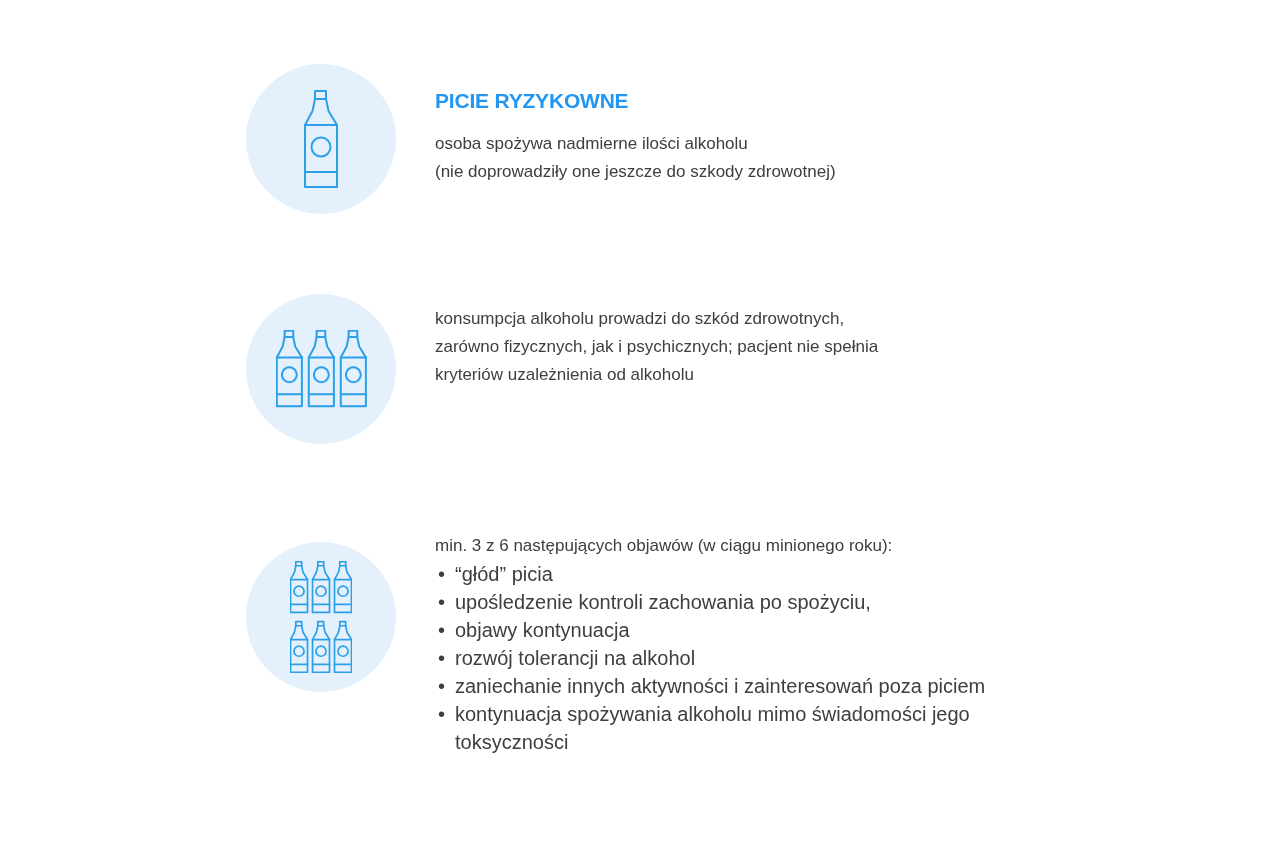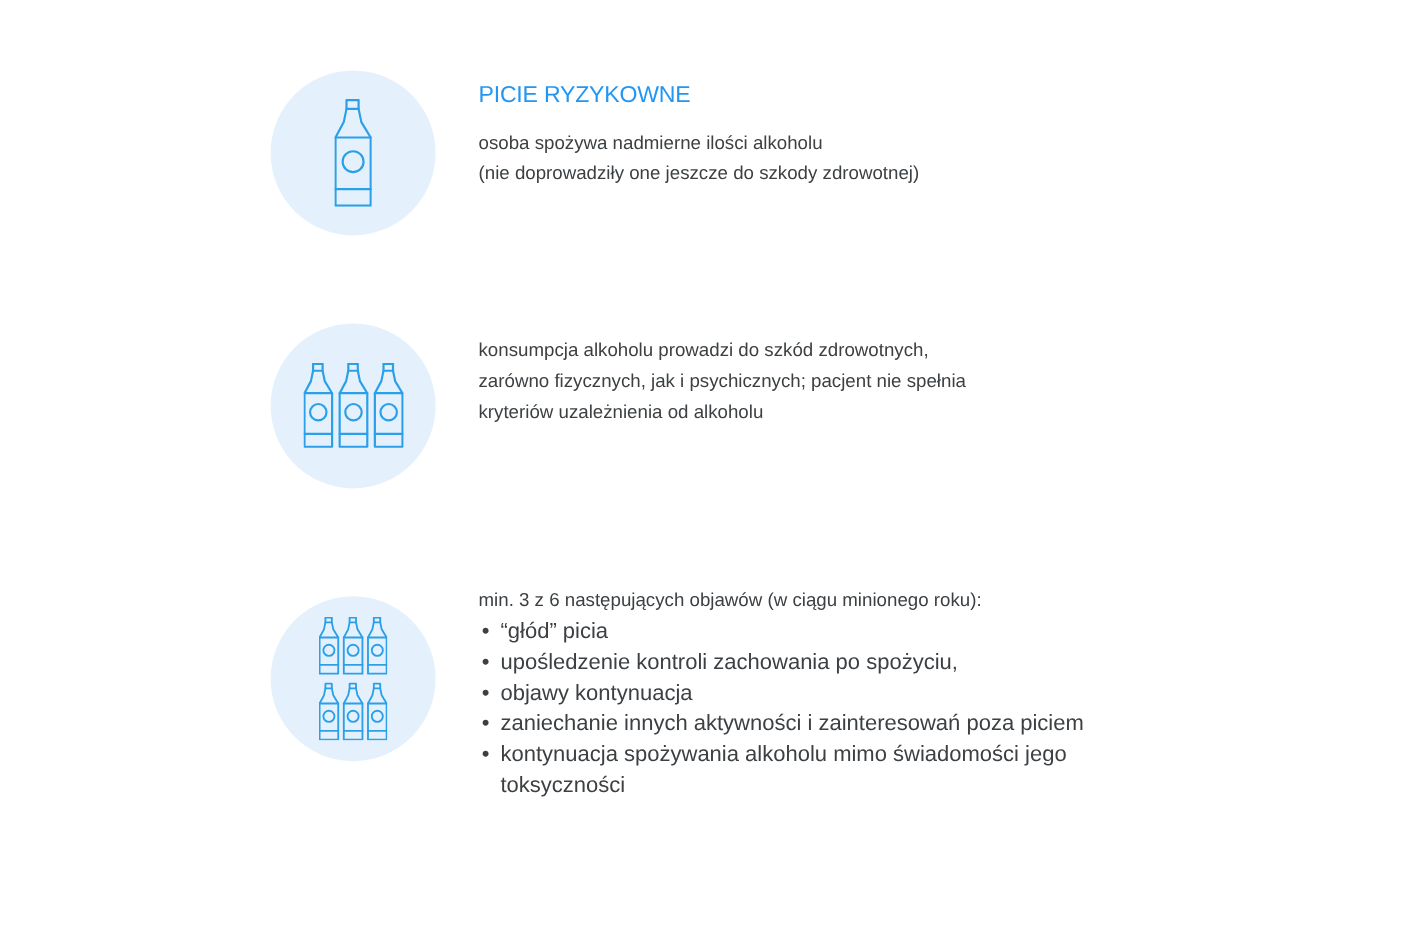--- a/index.html
+++ b/index.html
@@ -42,23 +42,23 @@
   }
   .text-block {
     position: absolute;
     left: 435px;
     width: 560px;
   }
   #text-1 { top: 74px; }
   #text-2 { top: 305px; }
   #text-3 { top: 532px; }
   .section-title {
-    margin: 0 0 16px 0;
+    margin: 14px 0 16px 0;
     font-size: 21px;
-    font-weight: normal;
+    font-weight: bold;
     letter-spacing: -0.2px;
     line-height: 26px;
     color: var(--accent);
     text-transform: uppercase;
   }
   .section-body, .section-intro {
     margin: 0;
     font-size: 17px;
     line-height: 28px;
     color: var(--body-text);
@@ -141,20 +141,21 @@
         <use href="#bottle-shape" transform="translate(22 60) scale(0.53)" stroke-width="3.2"></use>
         <use href="#bottle-shape" transform="translate(44 60) scale(0.53)" stroke-width="3.2"></use>
       </svg>
     </div>
     <div id="text-3" class="text-block">
       <p class="section-intro">min. 3 z 6 następujących objawów (w ciągu minionego roku):</p>
       <ul class="symptoms">
         <li>“głód” picia</li>
         <li>upośledzenie kontroli zachowania po spożyciu,</li>
         <li>objawy kontynuacja</li>
+        <li>rozwój tolerancji na alkohol</li>
         <li>zaniechanie innych aktywności i zainteresowań poza piciem</li>
         <li>kontynuacja spożywania alkoholu mimo świadomości jego
 toksyczności</li>
       </ul>
     </div>
   </section>
 
 </div>
 
 </body></html>

